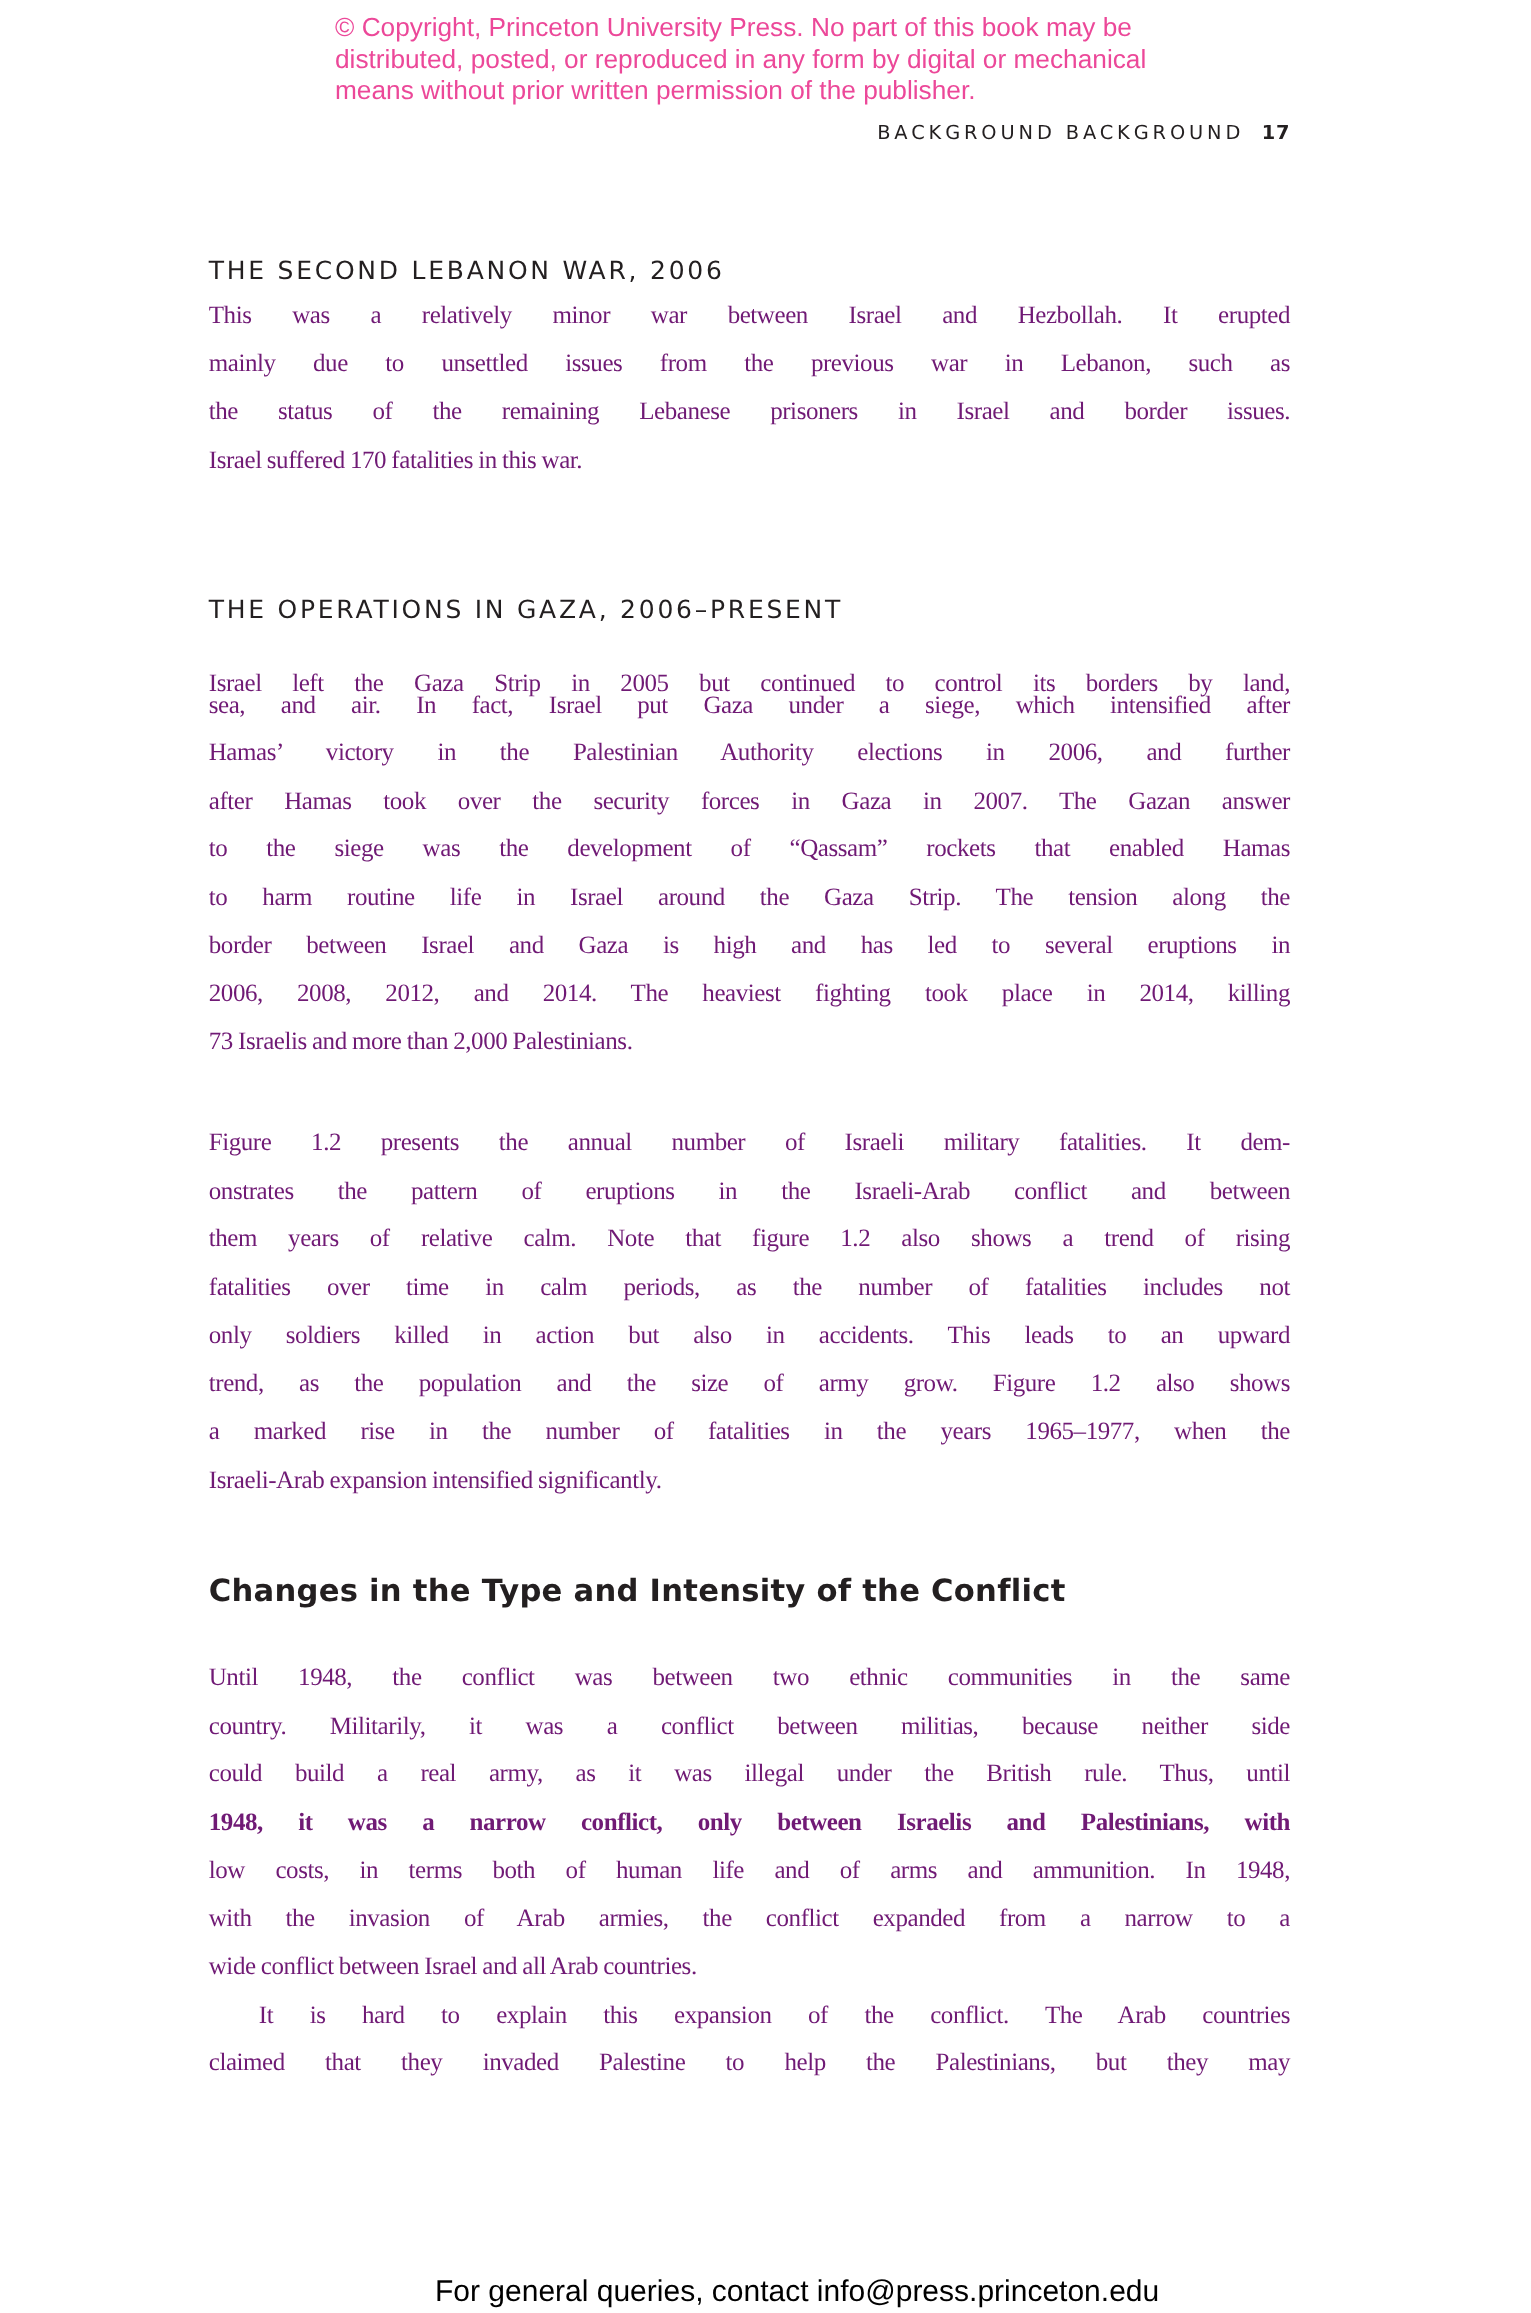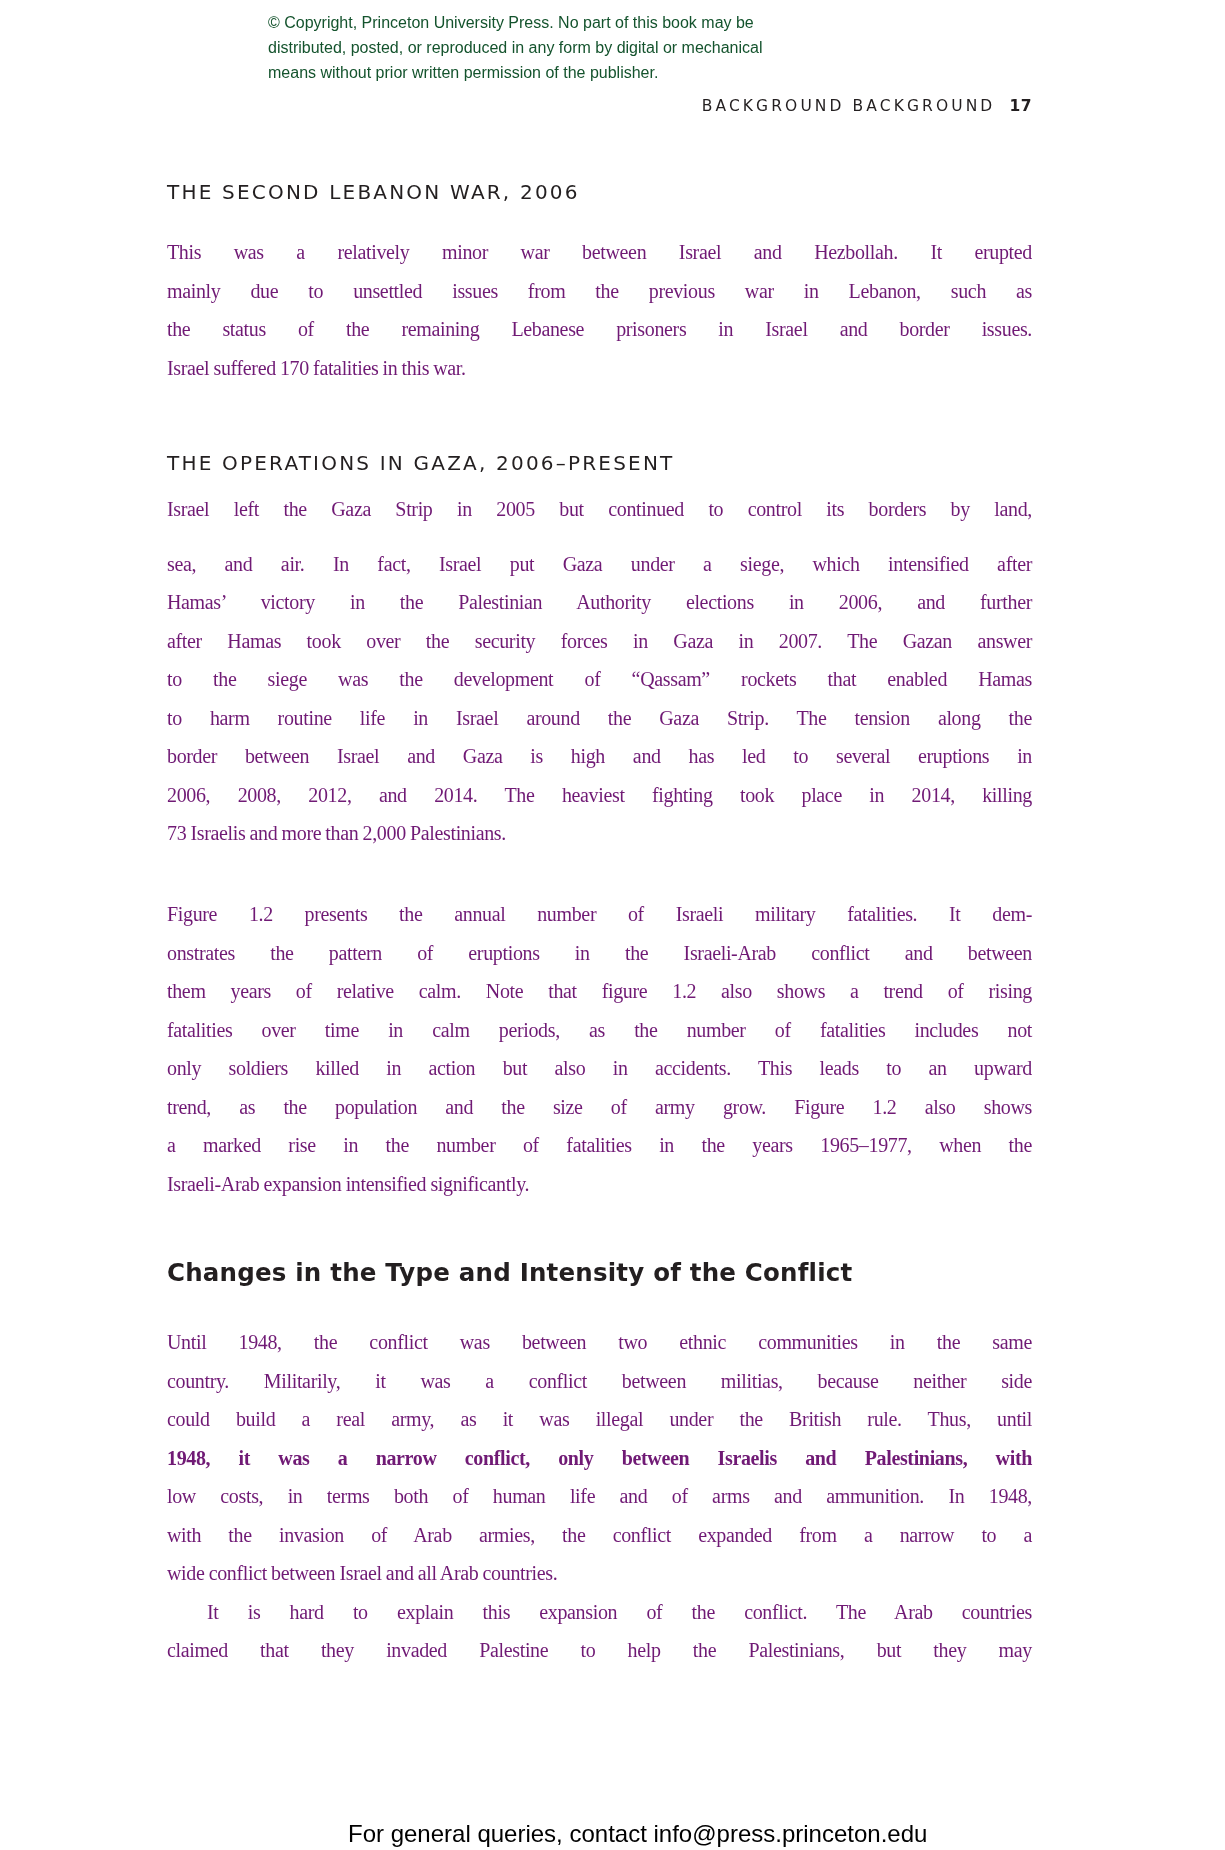--- a/index.html
+++ b/index.html
@@ -1,21 +1,21 @@
 <!DOCTYPE html>
 <html><head>
 <meta charset="utf-8">
 <style>
   html, body { margin: 0; padding: 0; background: #ffffff; }
   body { width: 1225px; height: 1850px; position: relative; overflow: hidden; color: #231f20; }
   .abs { position: absolute; white-space: nowrap; }
-  .notice { font-family: "Liberation Sans", sans-serif; font-size: 16px; color: #14532d; left: 268px; line-height: 26px; }
+  .notice { font-family: "Liberation Sans", sans-serif; font-size: 21px; color: #ec4899; left: 268px; line-height: 26px; }
   .runhead { font-family: "DejaVu Sans", sans-serif; font-size: 15.5px; letter-spacing: 3.1px; color: #231f20; right: 193px; }
   .runhead .pg { font-weight: bold; letter-spacing: 0.5px; margin-left: 14px; }
-  .sechead { font-family: "DejaVu Sans", sans-serif; font-size: 20px; letter-spacing: 2.2px; left: 167px; color: #231f20; }
+  .sechead { font-family: "DejaVu Sans", sans-serif; font-size: 20px; letter-spacing: 2.2px; left: 167px; color: #231f20; margin-top: 24px; }
   .subhead { font-family: "DejaVu Sans", sans-serif; font-weight: bold; font-size: 24.5px; left: 167px; color: #231f20; letter-spacing: 0.2px; }
   .line { position: absolute; left: 167px; width: 865px; font-family: "Liberation Serif", serif; font-size: 20px; letter-spacing: -0.35px; word-spacing: -0.5px; text-align: justify; text-align-last: justify; white-space: nowrap; color: #701a75; height: 32px; line-height: 32px; }
   .line.last { text-align-last: left; }
   .line.indent { left: 207px; width: 825px; }
   .footer { font-family: "Liberation Sans", sans-serif; font-size: 24px; color: #000; left: 348px; }
 </style>
 </head>
 <body>
 
 <div>
@@ -34,21 +34,21 @@
     <div class="line" style="top:236px;">This was a relatively minor war between Israel and Hezbollah. It erupted</div>
     <div class="line" style="top:274.5px;">mainly due to unsettled issues from the previous war in Lebanon, such as</div>
     <div class="line" style="top:313px;">the status of the remaining Lebanese prisoners in Israel and border issues.</div>
     <div class="line last" style="top:351.5px;">Israel suffered 170 fatalities in this war.</div>
   </div>
 </div>
 
 <div>
   <div class="abs sechead" style="top:451px;">THE OPERATIONS IN GAZA, 2006–PRESENT</div>
   <div>
-    <div class="line" style="top:493px;">Israel left the Gaza Strip in 2005 but continued to control its borders by land,</div>
+    <div class="line" style="top:531px;">Israel left the Gaza Strip in 2005 but continued to control its borders by land,</div>
     <div class="line" style="top:547.5px;">sea, and air. In fact, Israel put Gaza under a siege, which intensified after</div>
     <div class="line" style="top:586px;">Hamas’ victory in the Palestinian Authority elections in 2006, and further</div>
     <div class="line" style="top:624.5px;">after Hamas took over the security forces in Gaza in 2007. The Gazan answer</div>
     <div class="line" style="top:663px;">to the siege was the development of “Qassam” rockets that enabled Hamas</div>
     <div class="line" style="top:701.5px;">to harm routine life in Israel around the Gaza Strip. The tension along the</div>
     <div class="line" style="top:740px;">border between Israel and Gaza is high and has led to several eruptions in</div>
     <div class="line" style="top:778.5px;">2006, 2008, 2012, and 2014. The heaviest fighting took place in 2014, killing</div>
     <div class="line last" style="top:817px;">73 Israelis and more than 2,000 Palestinians.</div>
   </div>
   <div>

